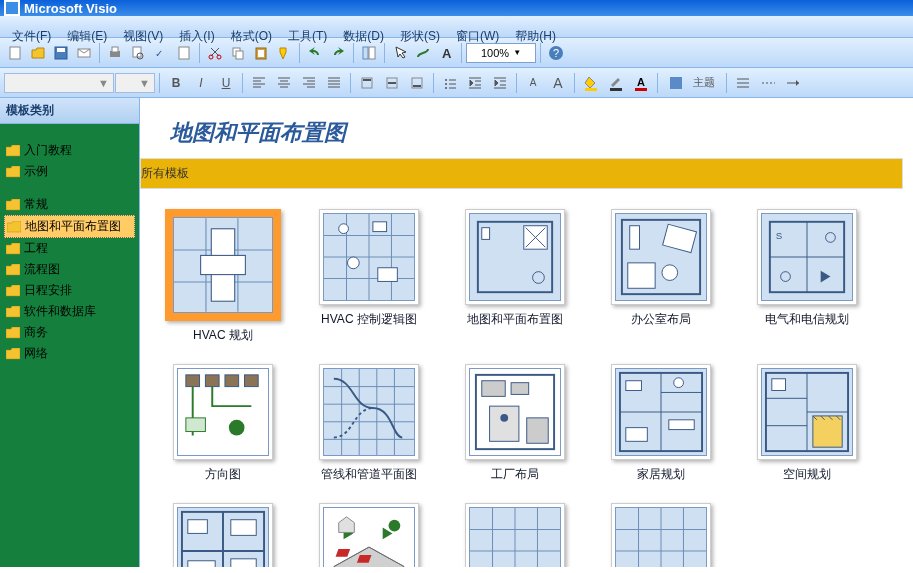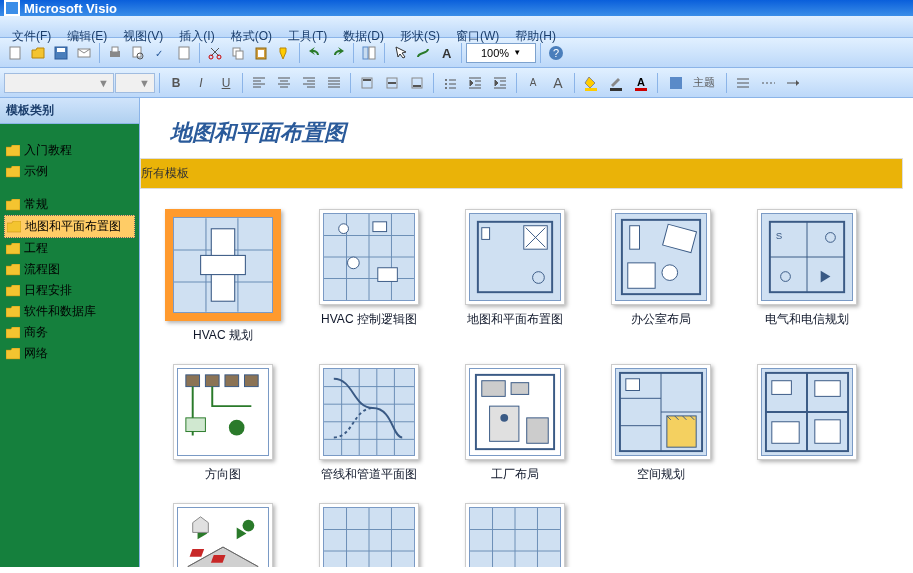--- a/index.html
+++ b/index.html
@@ -506,20 +506,34 @@
                 <rect x="58" y="50" width="22" height="26" fill="#ccc" stroke="#3a5a85"></rect>
               </svg></div>
           </div>
           <div class="template-label">工厂布局</div>
         </div>
         <div class="template-item">
           <div class="thumb-wrap">
             <div class="thumb"><svg viewBox="0 0 92 88">
                 <rect width="92" height="88" fill="#cfe0f2"></rect>
                 <rect x="4" y="4" width="84" height="80" fill="none" stroke="#3a5a85" stroke-width="2"></rect>
+                <path d="M46 4v80M4 44h84M46 24h42" stroke="#3a5a85"></path>
+                <rect x="10" y="12" width="16" height="10" fill="#fff" stroke="#3a5a85"></rect>
+                <rect x="10" y="60" width="22" height="14" fill="#fff" stroke="#3a5a85"></rect>
+                <rect x="54" y="52" width="26" height="10" fill="#fff" stroke="#3a5a85"></rect>
+                <circle cx="64" cy="14" r="5" fill="#fff" stroke="#3a5a85"></circle>
+              </svg></div>
+          </div>
+          <div class="template-label">家居规划</div>
+        </div>
+        <div class="template-item">
+          <div class="thumb-wrap">
+            <div class="thumb"><svg viewBox="0 0 92 88">
+                <rect width="92" height="88" fill="#cfe0f2"></rect>
+                <rect x="4" y="4" width="84" height="80" fill="none" stroke="#3a5a85" stroke-width="2"></rect>
                 <path d="M46 4v80M4 30h42M4 58h42M46 44h42" stroke="#3a5a85"></path>
                 <rect x="52" y="48" width="30" height="32" fill="#f4d060" stroke="#3a5a85"></rect>
                 <path d="M52 48l4 4m4-4l4 4m4-4l4 4m4-4l4 4" stroke="#3a5a85"></path>
                 <rect x="10" y="10" width="14" height="12" fill="#fff" stroke="#3a5a85"></rect>
               </svg></div>
           </div>
           <div class="template-label">空间规划</div>
         </div>
         <div class="template-item">
           <div class="thumb-wrap">

